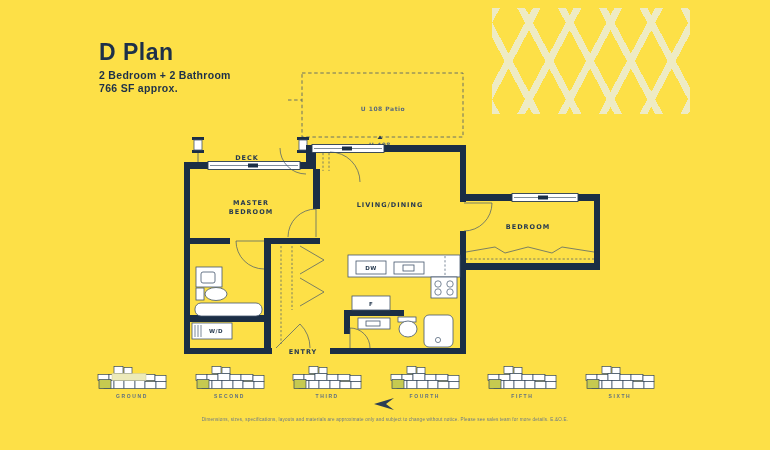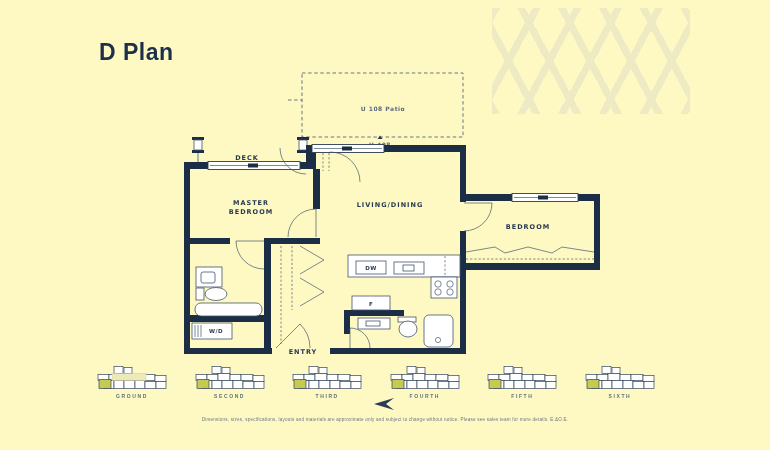--- a/index.html
+++ b/index.html
@@ -1,17 +1,17 @@
 <!DOCTYPE html>
 <html><head>
 <meta charset="utf-8">
 <style>
   html,body{margin:0;padding:0;}
   body{width:770px;height:450px;background:#ffffff;font-family:"Liberation Sans",sans-serif;position:relative;overflow:hidden;}
-  #canvas{position:absolute;inset:0;background:#fef9c3;}
+  #canvas{position:absolute;inset:0;background:#fde047;}
 
   
   .lattice{
     position:absolute;left:492px;top:8px;width:198px;height:106px;
     background:
       repeating-linear-gradient(62deg,  #eeebc4 0px, #eeebc4 7px, transparent 7px, transparent 36px),
       repeating-linear-gradient(118deg, #eeebc4 0px, #eeebc4 7px, transparent 7px, transparent 36px);
   }
 
   
@@ -48,20 +48,24 @@
 </style>
 </head>
 <body>
 
 <div id="canvas">
 
   <div class="lattice"></div>
 
   <div class="titleblock">
     <h1>D Plan</h1>
+    <div class="sub">
+      <div>2 Bedroom + 2 Bathroom</div>
+      <div>766 SF approx.</div>
+    </div>
   </div>
 
   <svg class="plan" width="770" height="450" viewBox="0 0 770 450">
 
     <g>
       <rect x="302" y="73" width="161" height="64" class="thin dash"></rect>
       <line x1="288" y1="100" x2="302" y2="100" class="thin dash"></line>
       <text x="383" y="111" class="lbl-patio">U 108 Patio</text>
       <polygon points="377.5,139 382.5,139 380,135.5" fill="#2a3c52"></polygon>
       <text x="380" y="147" class="lbl-patio">U 408</text>

